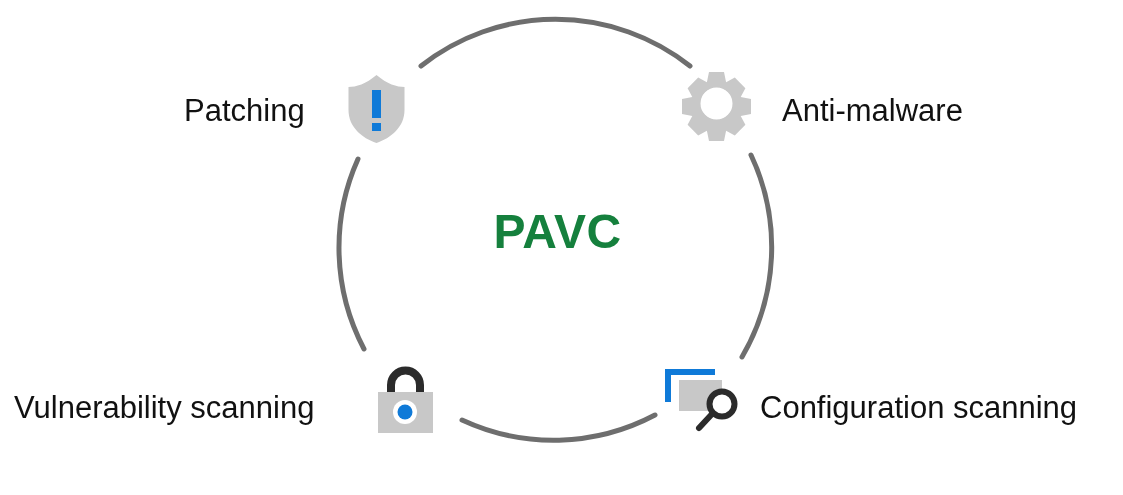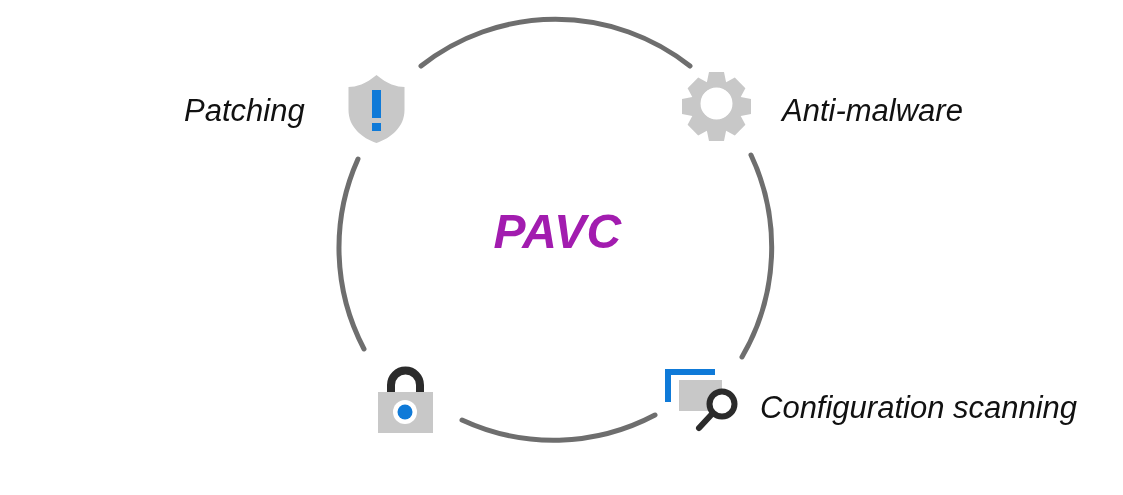--- a/index.html
+++ b/index.html
@@ -10,21 +10,20 @@
   }
   body {
     font-family: "Liberation Sans", sans-serif;
   }
   #stage {
     position: relative;
     width: 1123px;
     height: 474px;
     background: #ffffff;
     overflow: hidden;
-    font-style: italic;
   }
   #cycle-svg {
     position: absolute;
     left: 0;
     top: 0;
     width: 1123px;
     height: 495px;
   }
   .node-label {
     position: absolute;
@@ -54,21 +53,21 @@
   #center-label {
     position: absolute;
     left: 0;
     top: 208px;
     width: 1123px;
     text-align: center;
     font-family: "Liberation Sans", sans-serif;
     font-size: 48px;
     font-weight: 600;
     letter-spacing: 0.5px;
-    color: #a21caf;
+    color: #15803d;
     line-height: 1;
   }
   #center-label span {
     position: relative;
     left: -4px;
   }
 </style>
 </head>
 <body>
 
@@ -122,18 +121,19 @@
       <line x1="712" y1="414" x2="699" y2="428" stroke="#2b2b2b" stroke-width="6" stroke-linecap="round"></line>
     </g>
   </svg>
 
   <div class="node-label" id="label-patching">Patching</div>
 
   <div class="node-label" id="label-configuration">Configuration scanning</div>
 
   <div class="node-label" id="label-anti-malware">Anti-malware</div>
 
+  <div class="node-label" id="label-vulnerability">Vulnerability scanning</div>
 
   <div id="center-label">
     <span>PAVC</span>
   </div>
 
 </div>
 
 </body></html>

